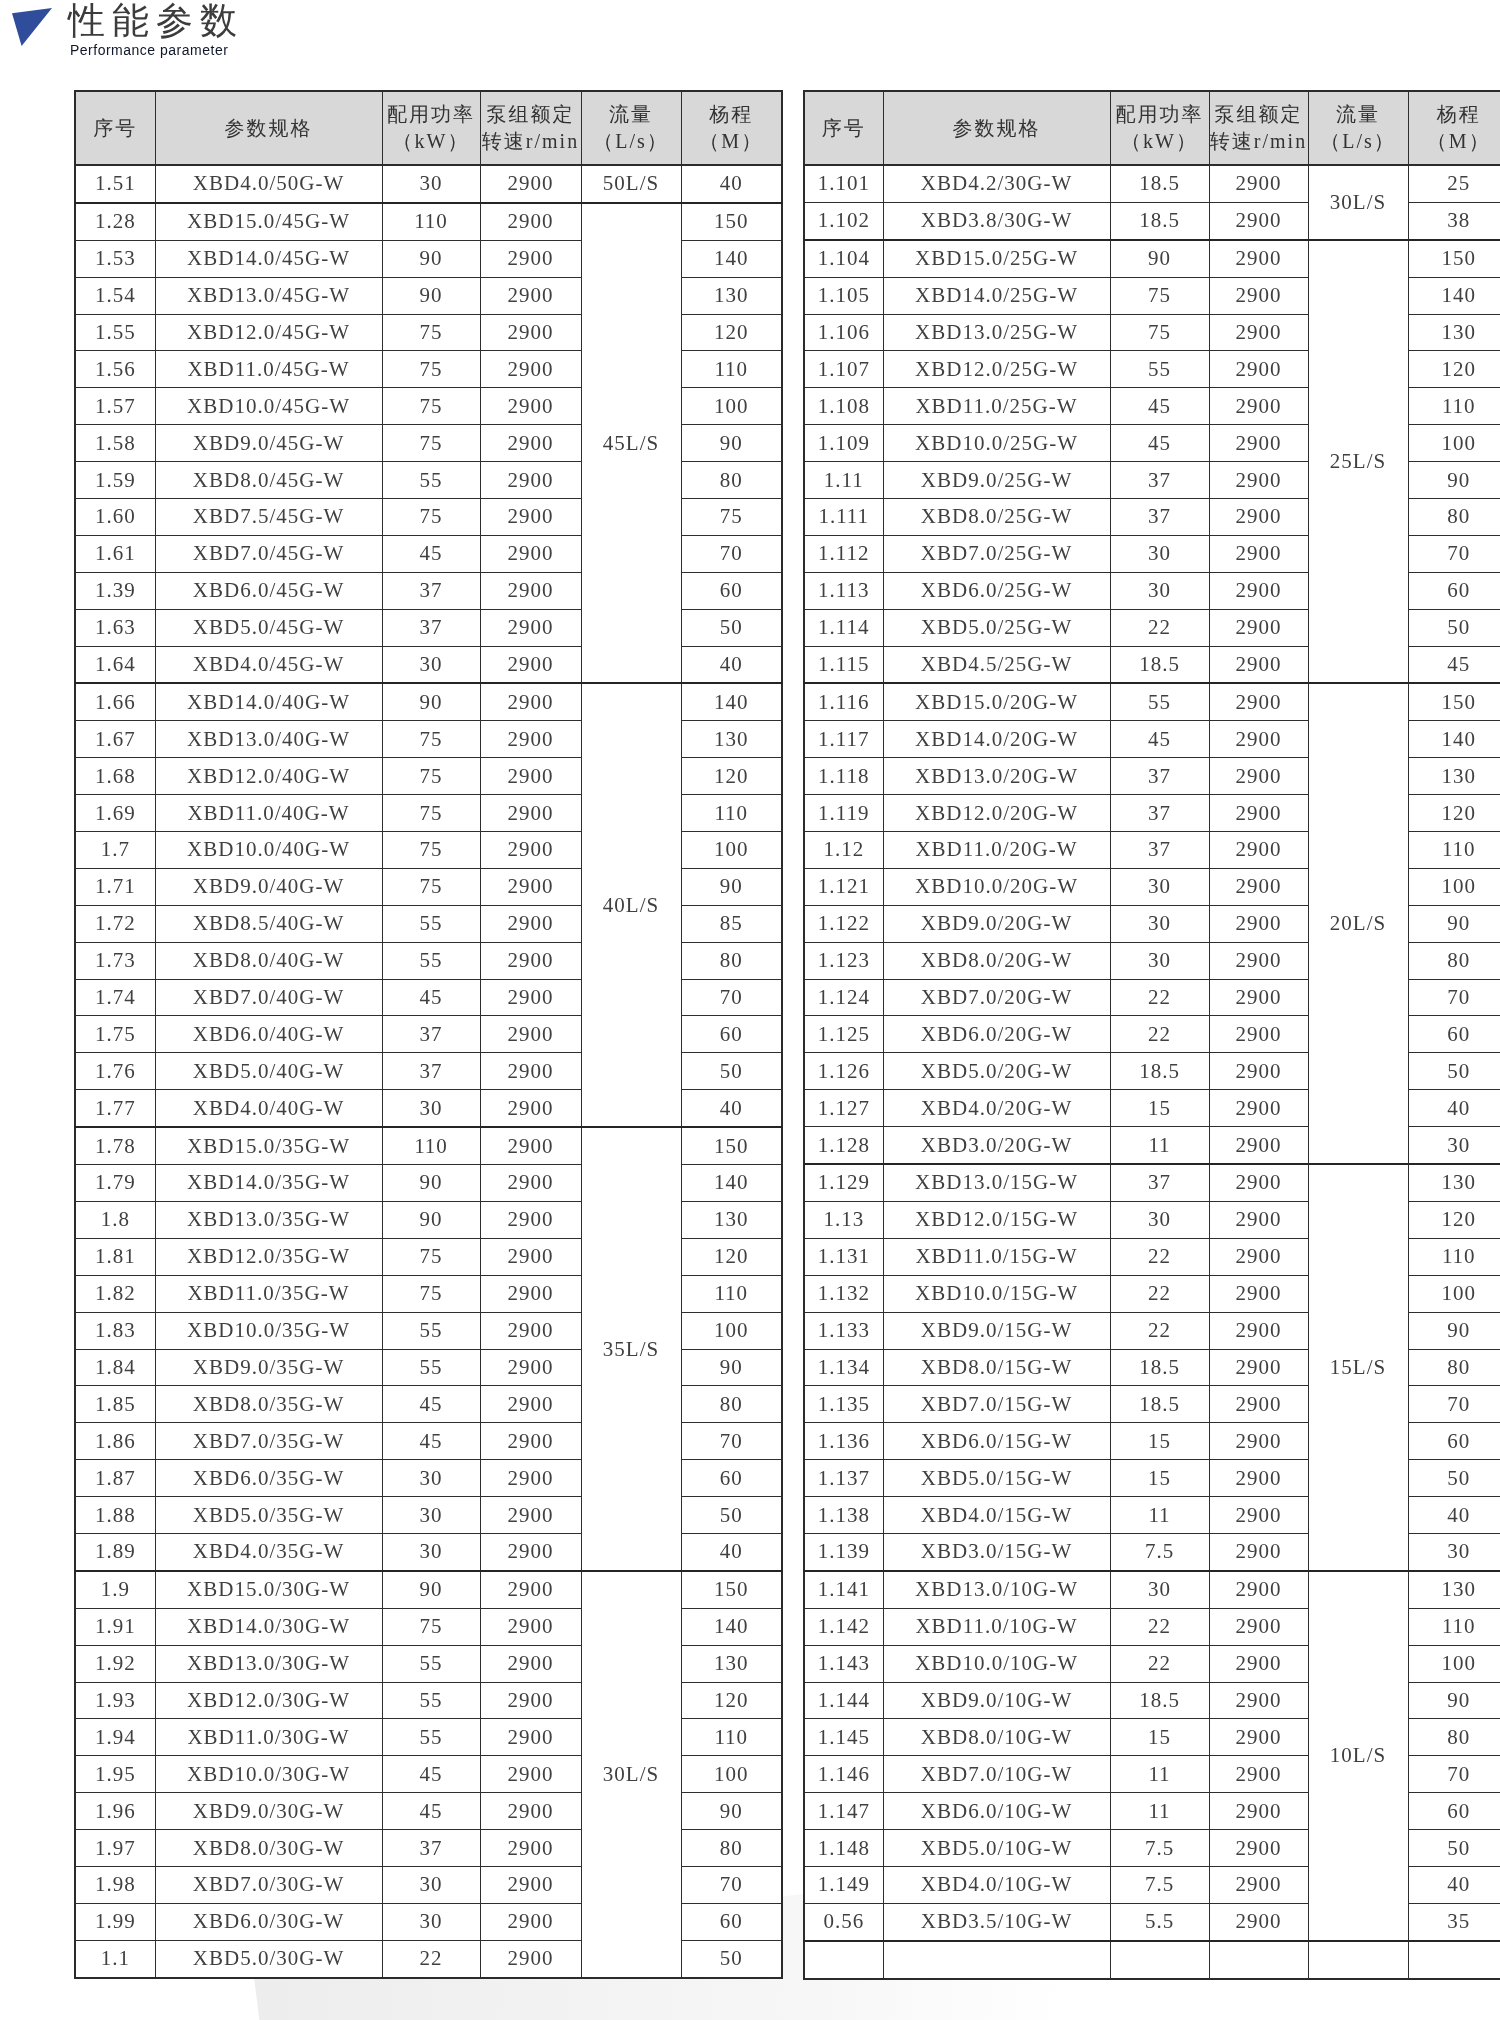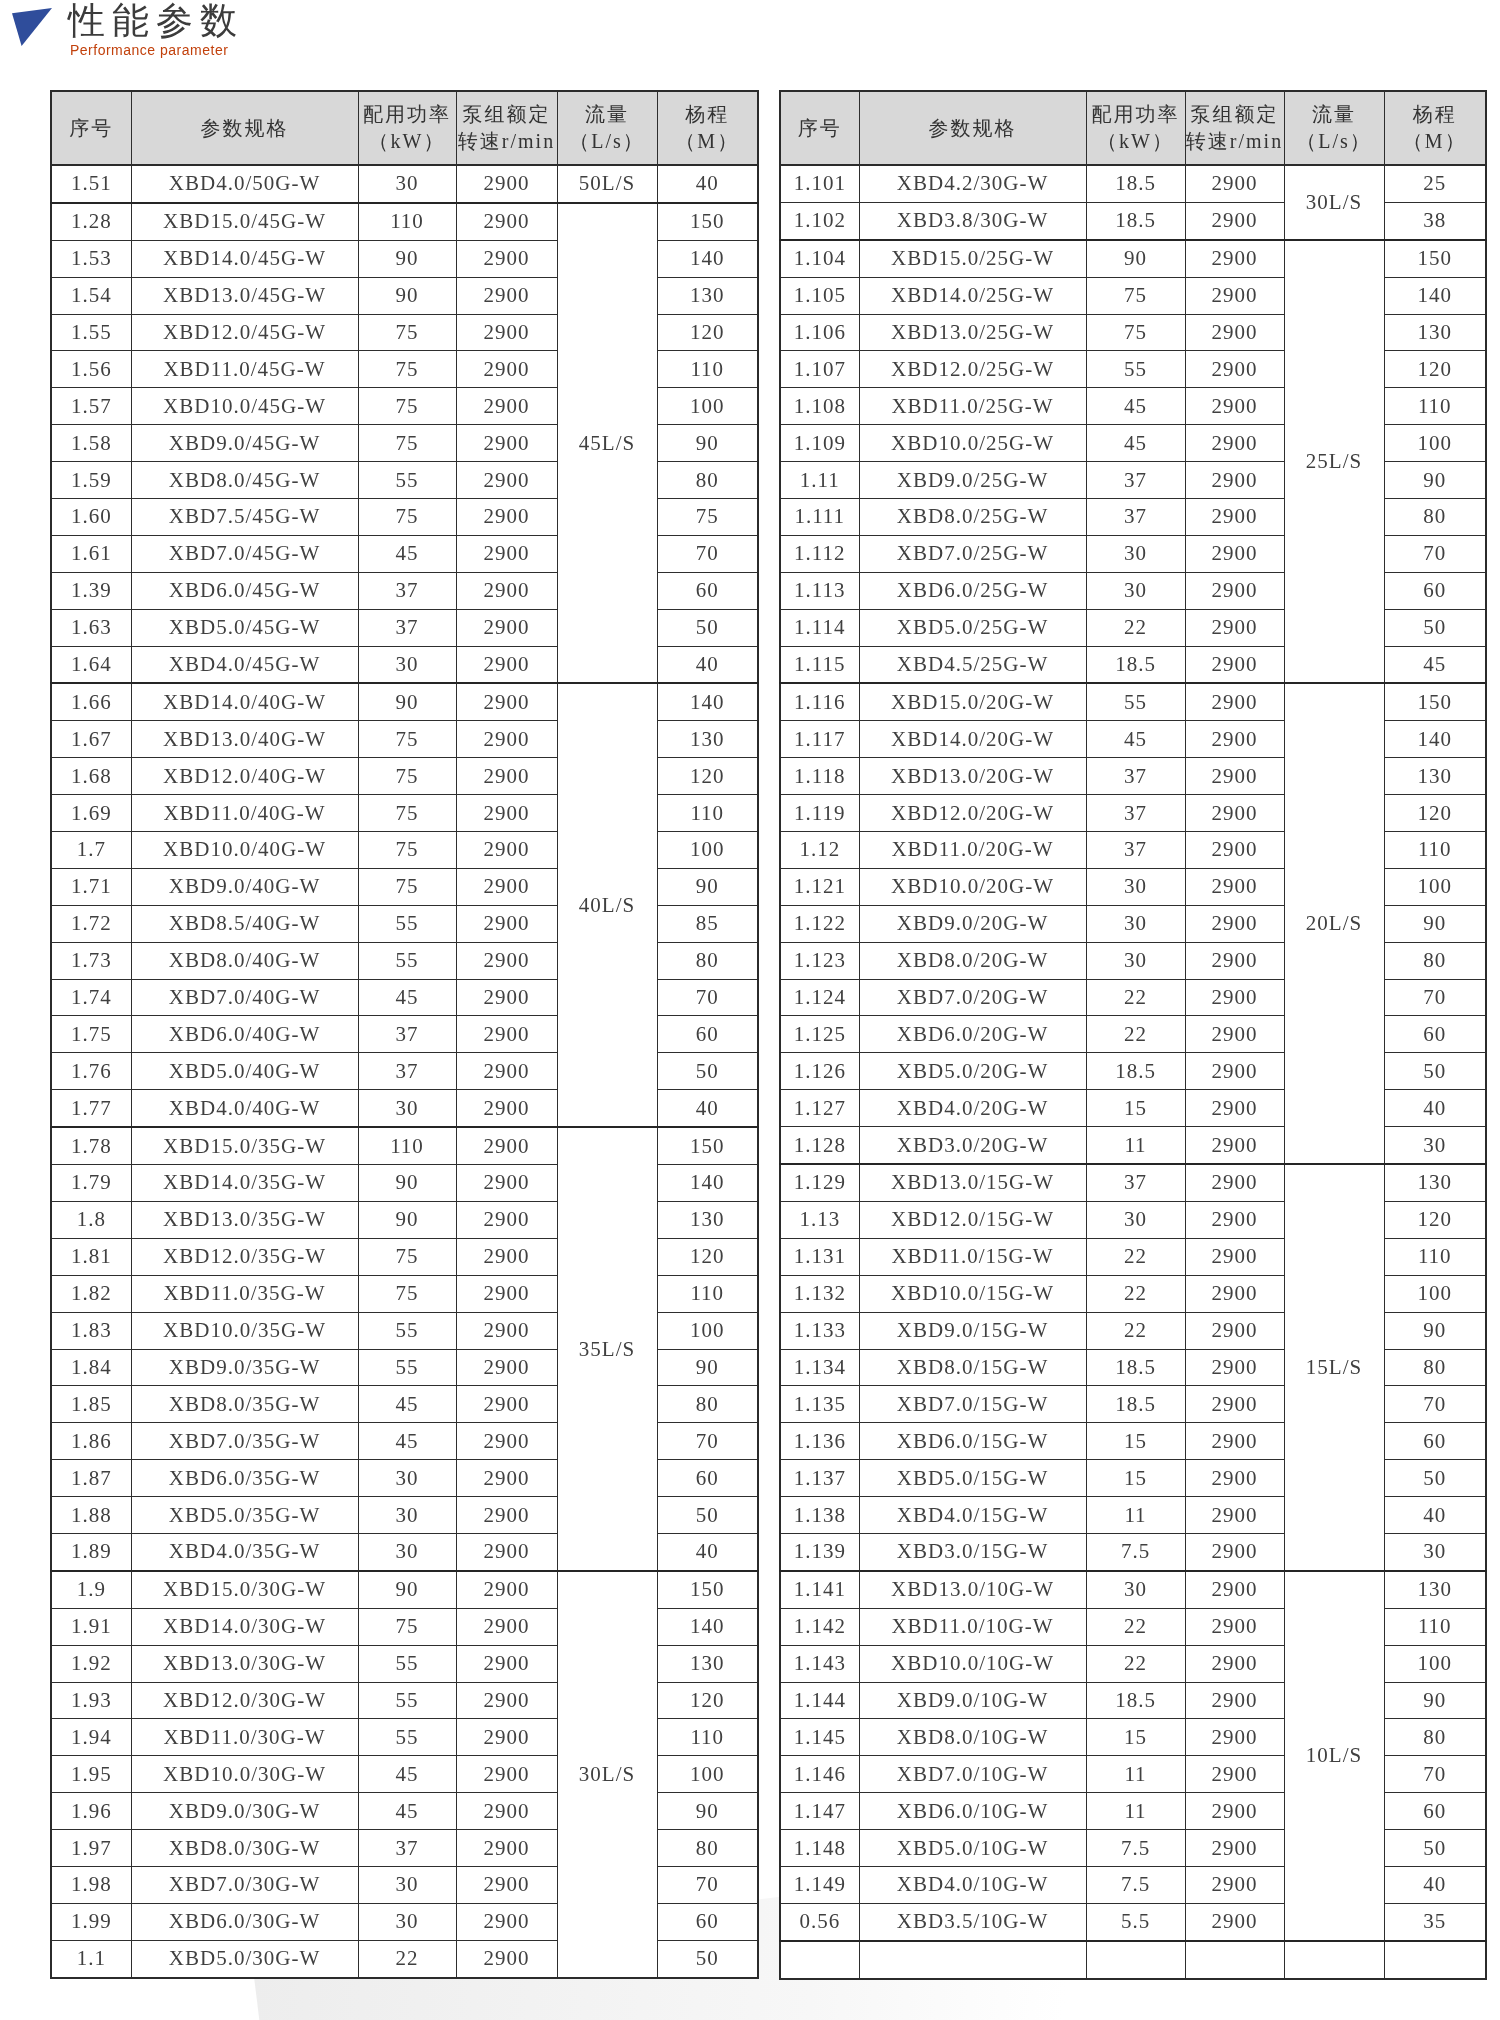--- a/index.html
+++ b/index.html
@@ -16,31 +16,31 @@
     background:#2f4d9b;
     clip-path:polygon(100% 0, 0 14%, 24% 100%);
   }
   .title-zh{
     position:absolute;left:56px;top:-6px;white-space:nowrap;
     font-size:37px;letter-spacing:7px;color:#3c3c3c;
     font-family:"Liberation Sans","DejaVu Sans",sans-serif;
   }
   .title-en{
     position:absolute;left:58px;top:40px;white-space:nowrap;
-    font-size:14px;letter-spacing:.5px;color:#c2410c;
+    font-size:14px;letter-spacing:.5px;color:#0f172a;
     font-family:"Liberation Sans","DejaVu Sans",sans-serif;
   }
   
   .watermark{
     position:absolute;left:260px;bottom:-70px;width:1000px;height:190px;
     background:linear-gradient(100deg,#ededed 0%,#f7f7f7 55%,rgba(255,255,255,0) 80%);
     transform:rotate(-7deg);z-index:0;
   }
   
-  .tbl-wrap{position:absolute;top:90px;z-index:1;}
+  .tbl-wrap{position:absolute;top:90px;z-index:1;margin-left:24px;}
   .tbl-left{left:50px;width:707px;}
   .tbl-right{left:779px;width:706px;}
   table{
     border-collapse:collapse;table-layout:fixed;width:100%;
     border:2.5px solid #2b2b2b;
   }
   th,td{
     border:1.5px solid #2e2e2e;
     text-align:center;vertical-align:middle;
     padding:0;overflow:hidden;

